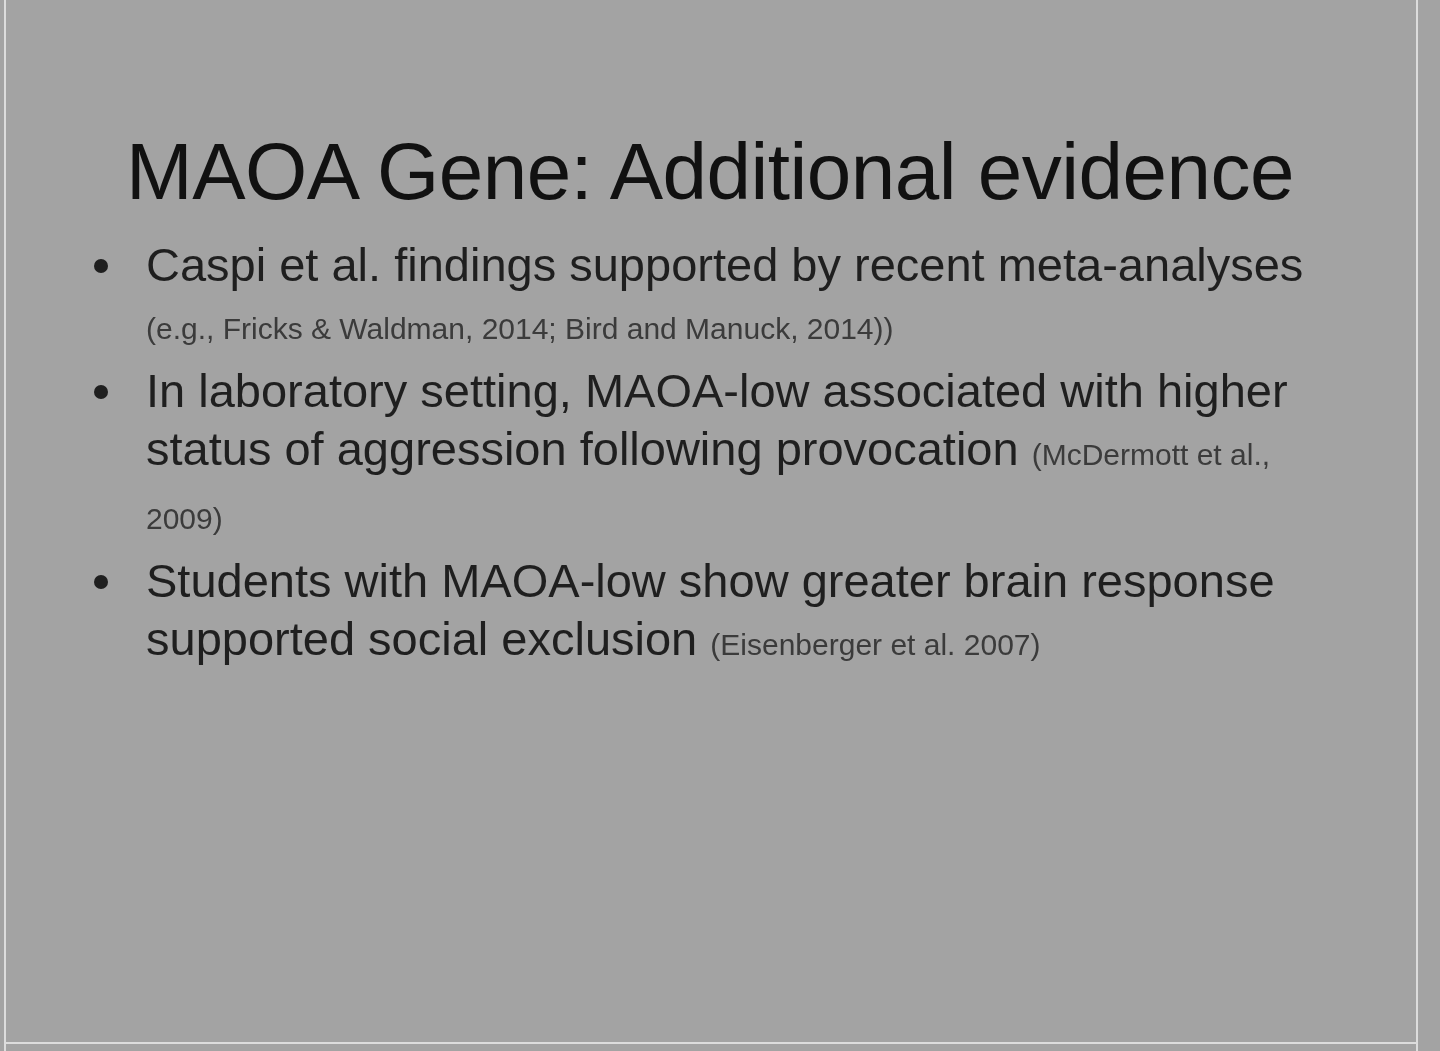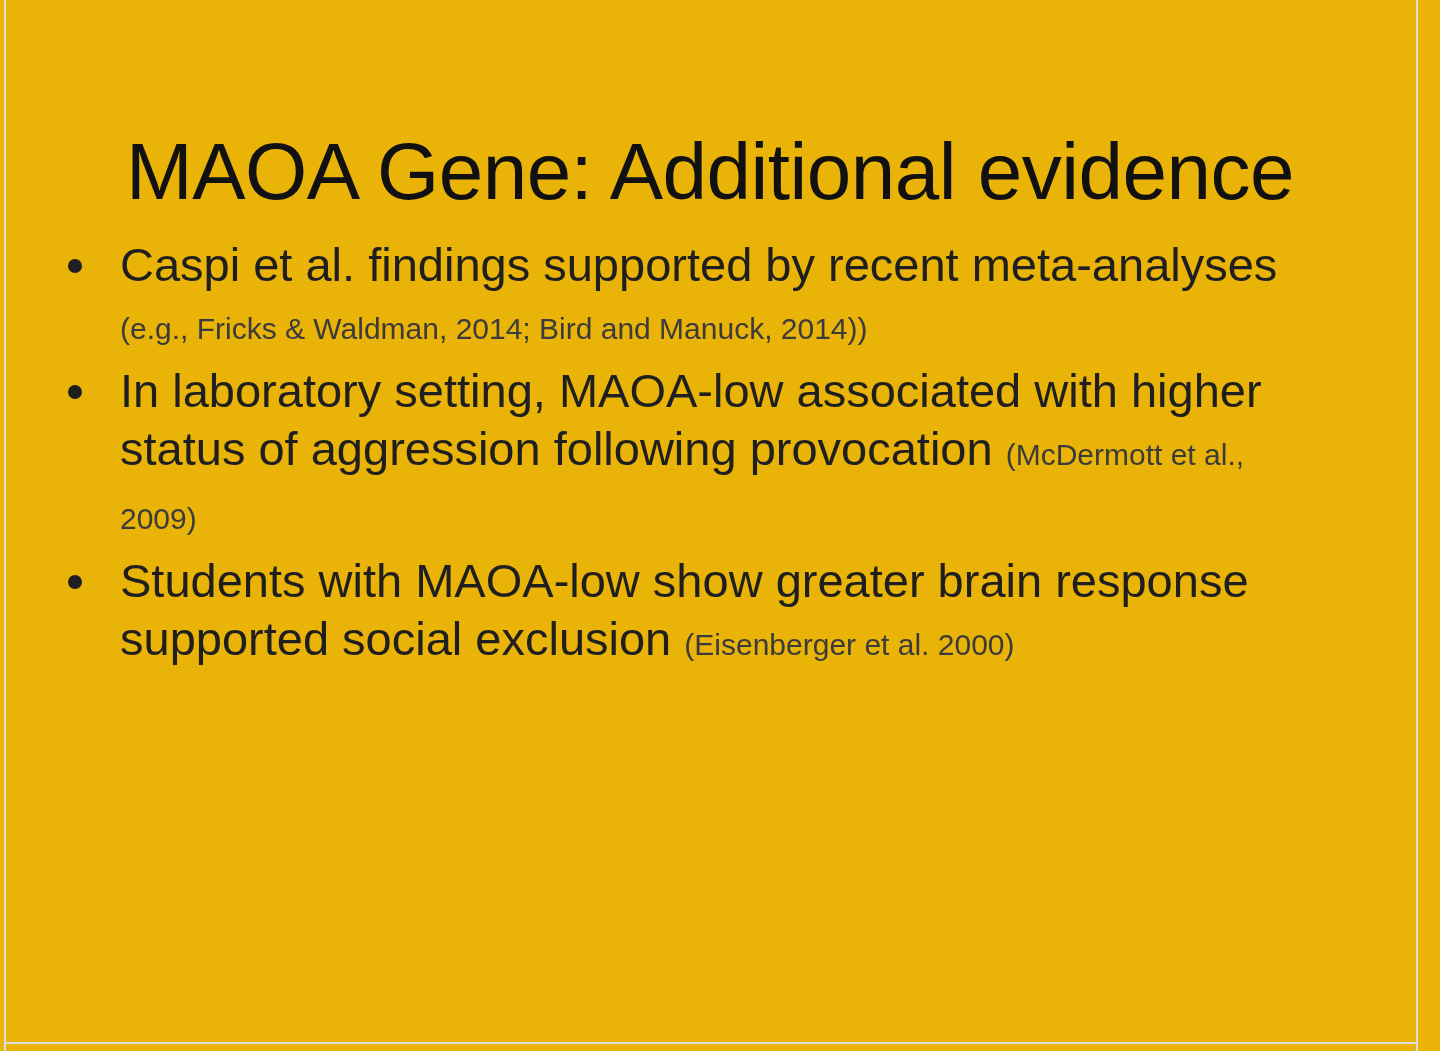--- a/index.html
+++ b/index.html
@@ -8,21 +8,21 @@
     padding: 0;
     background: #ffffff;
   }
   body {
     font-family: "Liberation Sans", "DejaVu Sans", sans-serif;
   }
   .slide-canvas {
     position: relative;
     width: 1440px;
     height: 1051px;
-    background: #eab308;
+    background: #a3a3a3;
     overflow: hidden;
   }
   
   .edge-left,
   .edge-right {
     position: absolute;
     top: 0;
     bottom: 0;
     width: 2px;
     background: #dcdcdc;
@@ -47,21 +47,21 @@
     font-size: 80px;
     line-height: 92px;
     font-weight: 400;
     color: #111111;
     letter-spacing: -0.5px;
     padding-right: 20px;
   }
 
   .body-list {
     position: absolute;
-    left: 60px;
+    left: 86px;
     top: 236px;
     width: 1250px;
     margin: 0;
     padding: 0;
     list-style: none;
   }
 
   .bullet-item {
     position: relative;
     padding-left: 60px;
@@ -112,18 +112,18 @@
     </li>
 
 
     <li class="bullet-item">
       <span class="bullet-dot"></span>
       <span class="bullet-text">In laboratory setting, MAOA-low associated with higher status of aggression following provocation </span><span class="citation">(McDermott et al., 2009)</span>
     </li>
 
     <li class="bullet-item">
       <span class="bullet-dot"></span>
-      <span class="bullet-text">Students with MAOA-low show greater brain response supported social exclusion </span><span class="citation">(Eisenberger et al. 2000)</span>
+      <span class="bullet-text">Students with MAOA-low show greater brain response supported social exclusion </span><span class="citation">(Eisenberger et al. 2007)</span>
     </li>
 
   </ul>
 
 </div>
 
 </body></html>

